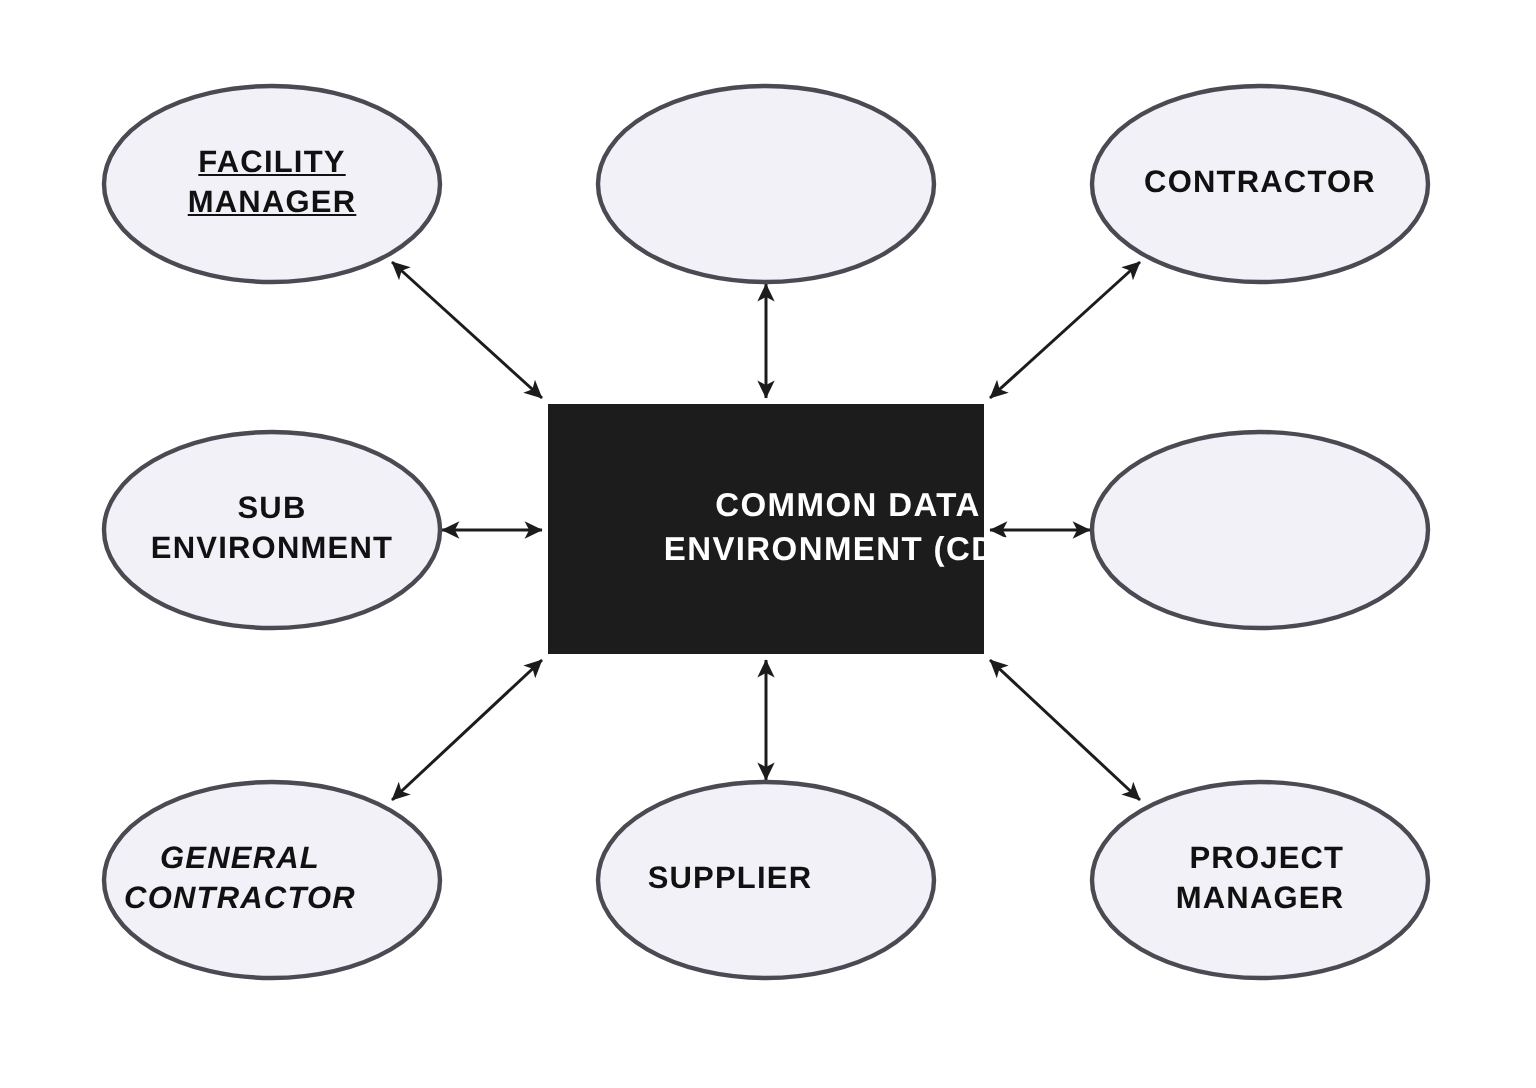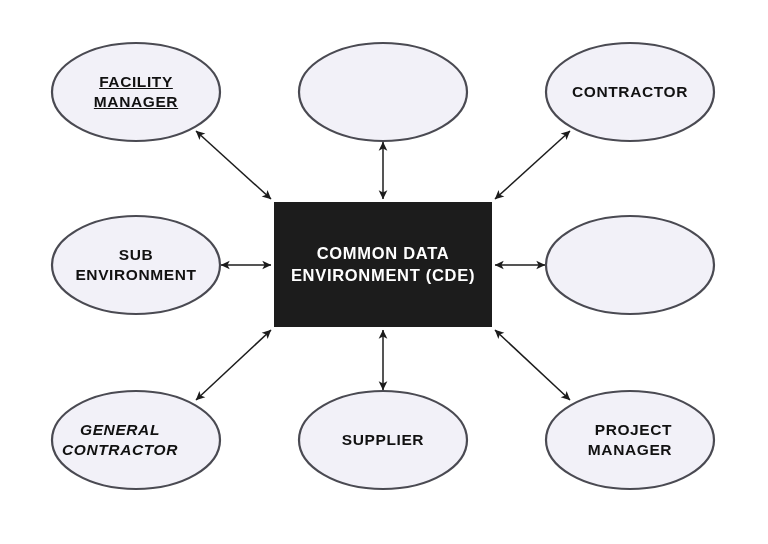--- a/index.html
+++ b/index.html
@@ -61,20 +61,21 @@
     justify-content: center;
     text-align: center;
     color: #ffffff;
     font-family: "Liberation Sans", sans-serif;
     font-size: 16.5px;
     font-weight: bold;
     letter-spacing: 0.7px;
     line-height: 1.32;
     pointer-events: none;
     white-space: pre-line;
+    padding-left: 41px;
   }
 </style>
 </head>
 <body>
 
 <div id="canvas">
 
   <svg id="diagram-svg" viewBox="0 0 768 544">
     <defs>
       <marker id="arrow-start" markerWidth="7" markerHeight="7" refX="6.2" refY="3.2" orient="auto-start-reverse" markerUnits="strokeWidth">
@@ -113,17 +114,17 @@
   <div class="hub-label" style="left:274px; top:202px; width:218px; height:125px;">COMMON DATA
 ENVIRONMENT (CDE)</div>
 
   <div class="node-label" style="left:52px; top:43px; width:168px; height:98px;text-decoration:underline;">FACILITY
 MANAGER</div>
   <div class="node-label" style="left:546px; top:43px; width:168px; height:98px;">CONTRACTOR</div>
   <div class="node-label" style="left:52px; top:216px; width:168px; height:98px;">SUB
 ENVIRONMENT</div>
   <div class="node-label" style="left:36px; top:391px; width:168px; height:98px;font-style:italic;">GENERAL
 CONTRACTOR</div>
-  <div class="node-label" style="left:299px; top:391px; width:168px; height:98px;">SUPPLIER</div>
+  <div class="node-label" style="left:281px; top:391px; width:168px; height:98px;">SUPPLIER</div>
   <div class="node-label" style="left:546px; top:391px; width:168px; height:98px;text-align:right;">PROJECT
 MANAGER</div>
 
 </div>
 
 </body></html>

